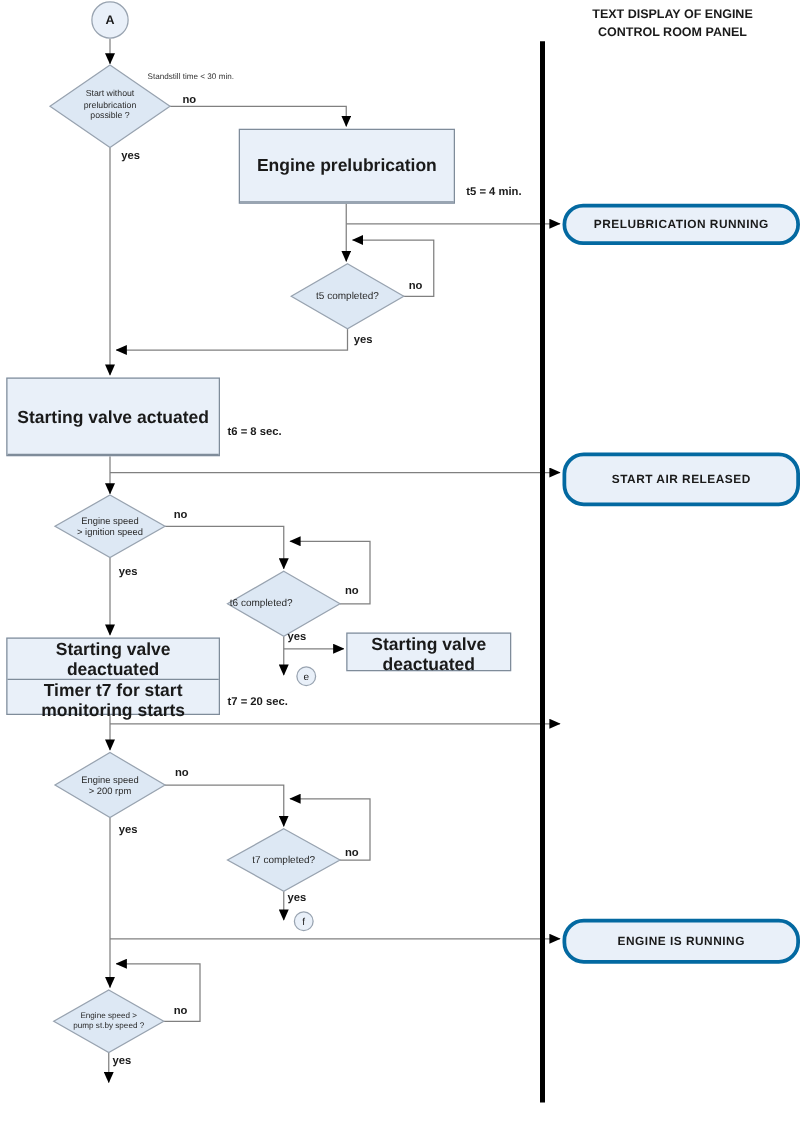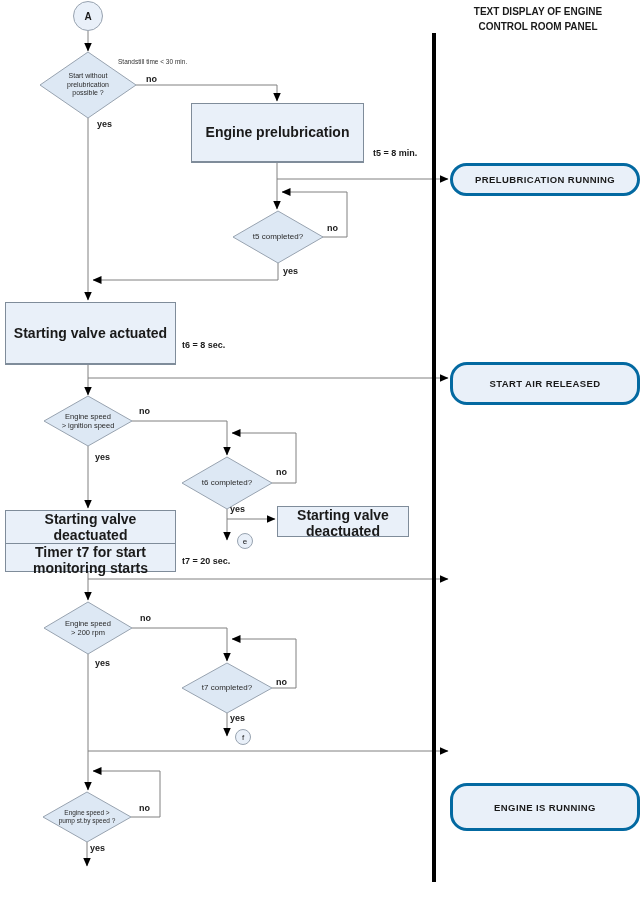--- a/index.html
+++ b/index.html
@@ -76,31 +76,31 @@
     </g>
   </svg>
 
   <div class="abs hdr" style="left:436px;top:4px;width:204px;">
     <div>TEXT DISPLAY OF ENGINE</div>
     <div>CONTROL ROOM PANEL</div>
   </div>
   <div class="abs bar" style="left:432px;top:33px;width:4px;height:849px;"></div>
   <div class="abs stadium" style="left:450px;top:163px;width:190px;height:33px;">PRELUBRICATION RUNNING</div>
   <div class="abs stadium" style="left:450px;top:362px;width:190px;height:43px;">START AIR RELEASED</div>
-  <div class="abs stadium" style="left:450px;top:735px;width:190px;height:48px;margin-top:48px;">ENGINE IS RUNNING</div>
+  <div class="abs stadium" style="left:450px;top:735px;width:190px;height:36px;">ENGINE IS RUNNING</div>
 
   <div class="abs circ" style="left:73px;top:1px;width:30px;height:30px;font-size:10px;font-weight:bold;">A</div>
 
   <div class="abs dtext" style="left:40px;top:66px;width:96px;height:38px;font-size:7px;">Start without
 prelubrication
 possible ?</div>
   <div class="abs dtext" style="left:233px;top:229px;width:90px;height:16px;font-size:8px;">t5 completed?</div>
   <div class="abs dtext" style="left:44px;top:409px;width:88px;height:24px;font-size:7.5px;">Engine speed
 &gt; ignition speed</div>
-  <div class="abs dtext" style="left:182px;top:475px;width:90px;height:16px;font-size:8px;">t6 completed?</div>
+  <div class="abs dtext" style="left:164px;top:475px;width:90px;height:16px;font-size:8px;">t6 completed?</div>
   <div class="abs dtext" style="left:44px;top:616px;width:88px;height:24px;font-size:7.5px;">Engine speed
 &gt; 200 rpm</div>
   <div class="abs dtext" style="left:182px;top:680px;width:90px;height:16px;font-size:8px;">t7 completed?</div>
   <div class="abs dtext" style="left:43px;top:807px;width:88px;height:20px;font-size:6.5px;">Engine speed &gt;
 pump st.by speed ?</div>
 
   <div class="abs pbox" style="left:191px;top:103px;width:173px;height:60px;">
     <div class="pcell divider">Engine prelubrication</div>
   </div>
   <div class="abs pbox" style="left:5px;top:302px;width:171px;height:63px;">
@@ -113,21 +113,21 @@
   <div class="abs pbox" style="left:277px;top:506px;width:132px;height:31px;">
     <div class="pcell">Starting valve deactuated</div>
   </div>
 
   <div class="abs circ" style="left:237px;top:533px;width:16px;height:16px;font-size:8px;">e</div>
   <div class="abs circ" style="left:235px;top:729px;width:16px;height:16px;font-size:8px;">f</div>
 
   <div class="abs tiny" style="left:118px;top:58px;">Standstill time &lt; 30 min.</div>
   <div class="abs lbl" style="left:146px;top:74px;">no</div>
   <div class="abs lbl" style="left:97px;top:119px;">yes</div>
-  <div class="abs note" style="left:373px;top:148px;">t5 = 8 min.</div>
+  <div class="abs note" style="left:373px;top:148px;">t5 = 4 min.</div>
   <div class="abs lbl" style="left:327px;top:223px;">no</div>
   <div class="abs lbl" style="left:283px;top:266px;">yes</div>
   <div class="abs note" style="left:182px;top:340px;">t6 = 8 sec.</div>
   <div class="abs lbl" style="left:139px;top:406px;">no</div>
   <div class="abs lbl" style="left:95px;top:452px;">yes</div>
   <div class="abs lbl" style="left:276px;top:467px;">no</div>
   <div class="abs lbl" style="left:230px;top:504px;">yes</div>
   <div class="abs note" style="left:182px;top:556px;">t7 = 20 sec.</div>
   <div class="abs lbl" style="left:140px;top:613px;">no</div>
   <div class="abs lbl" style="left:95px;top:658px;">yes</div>

